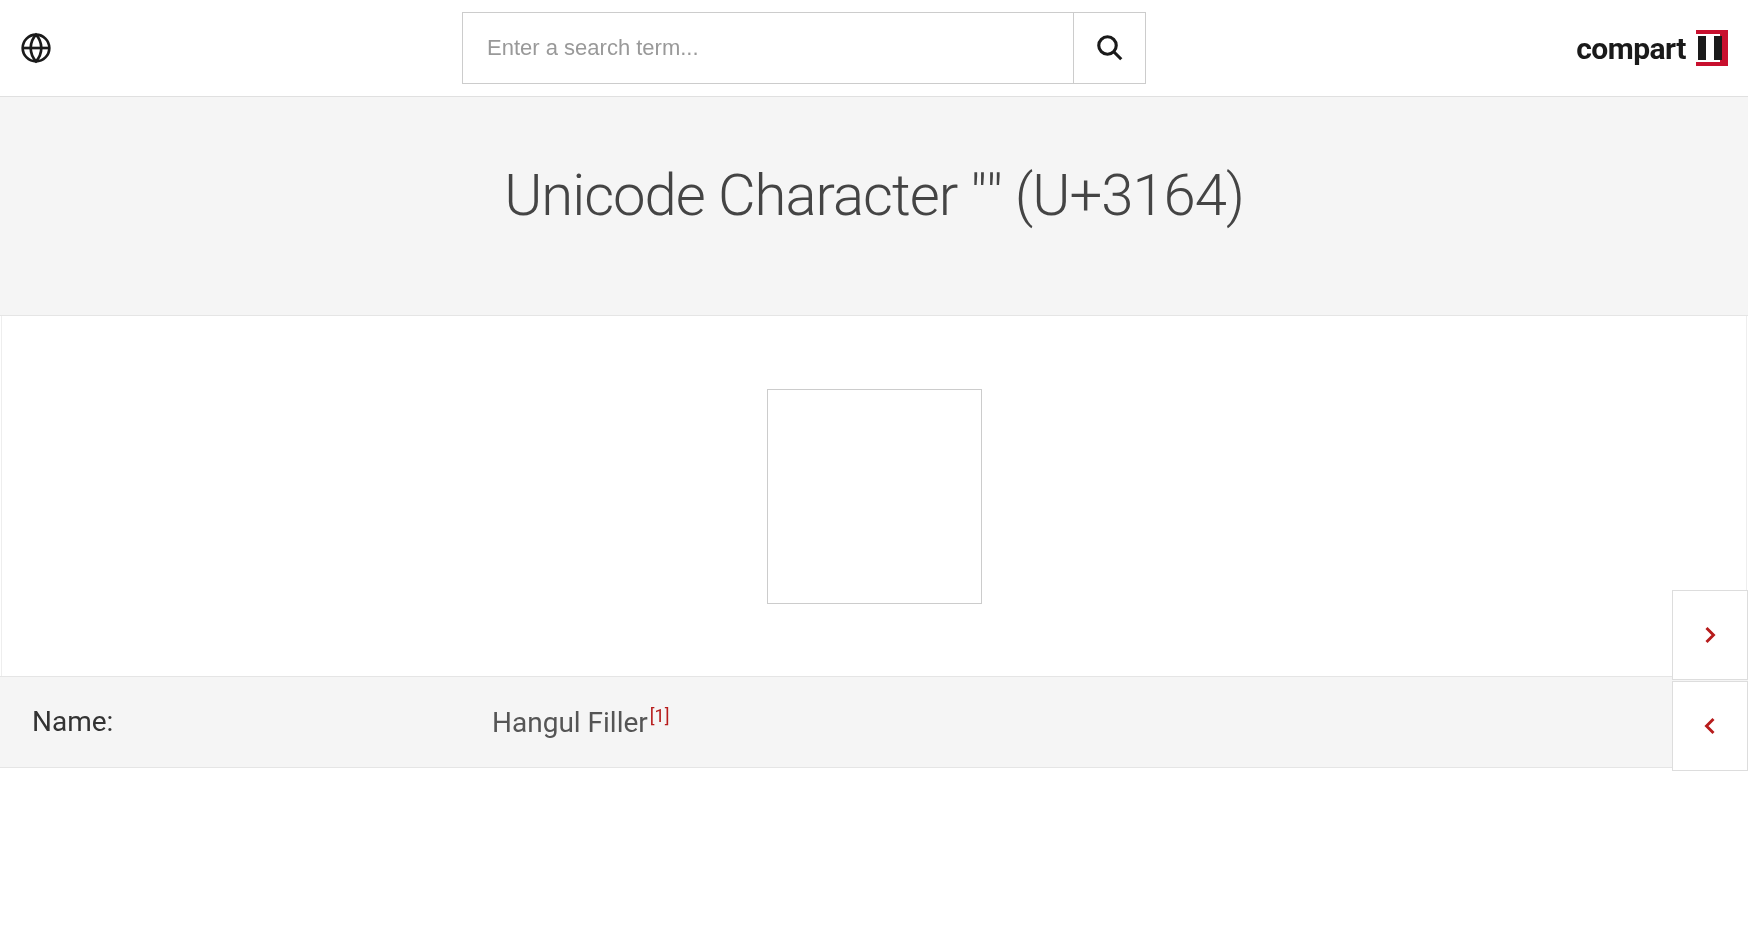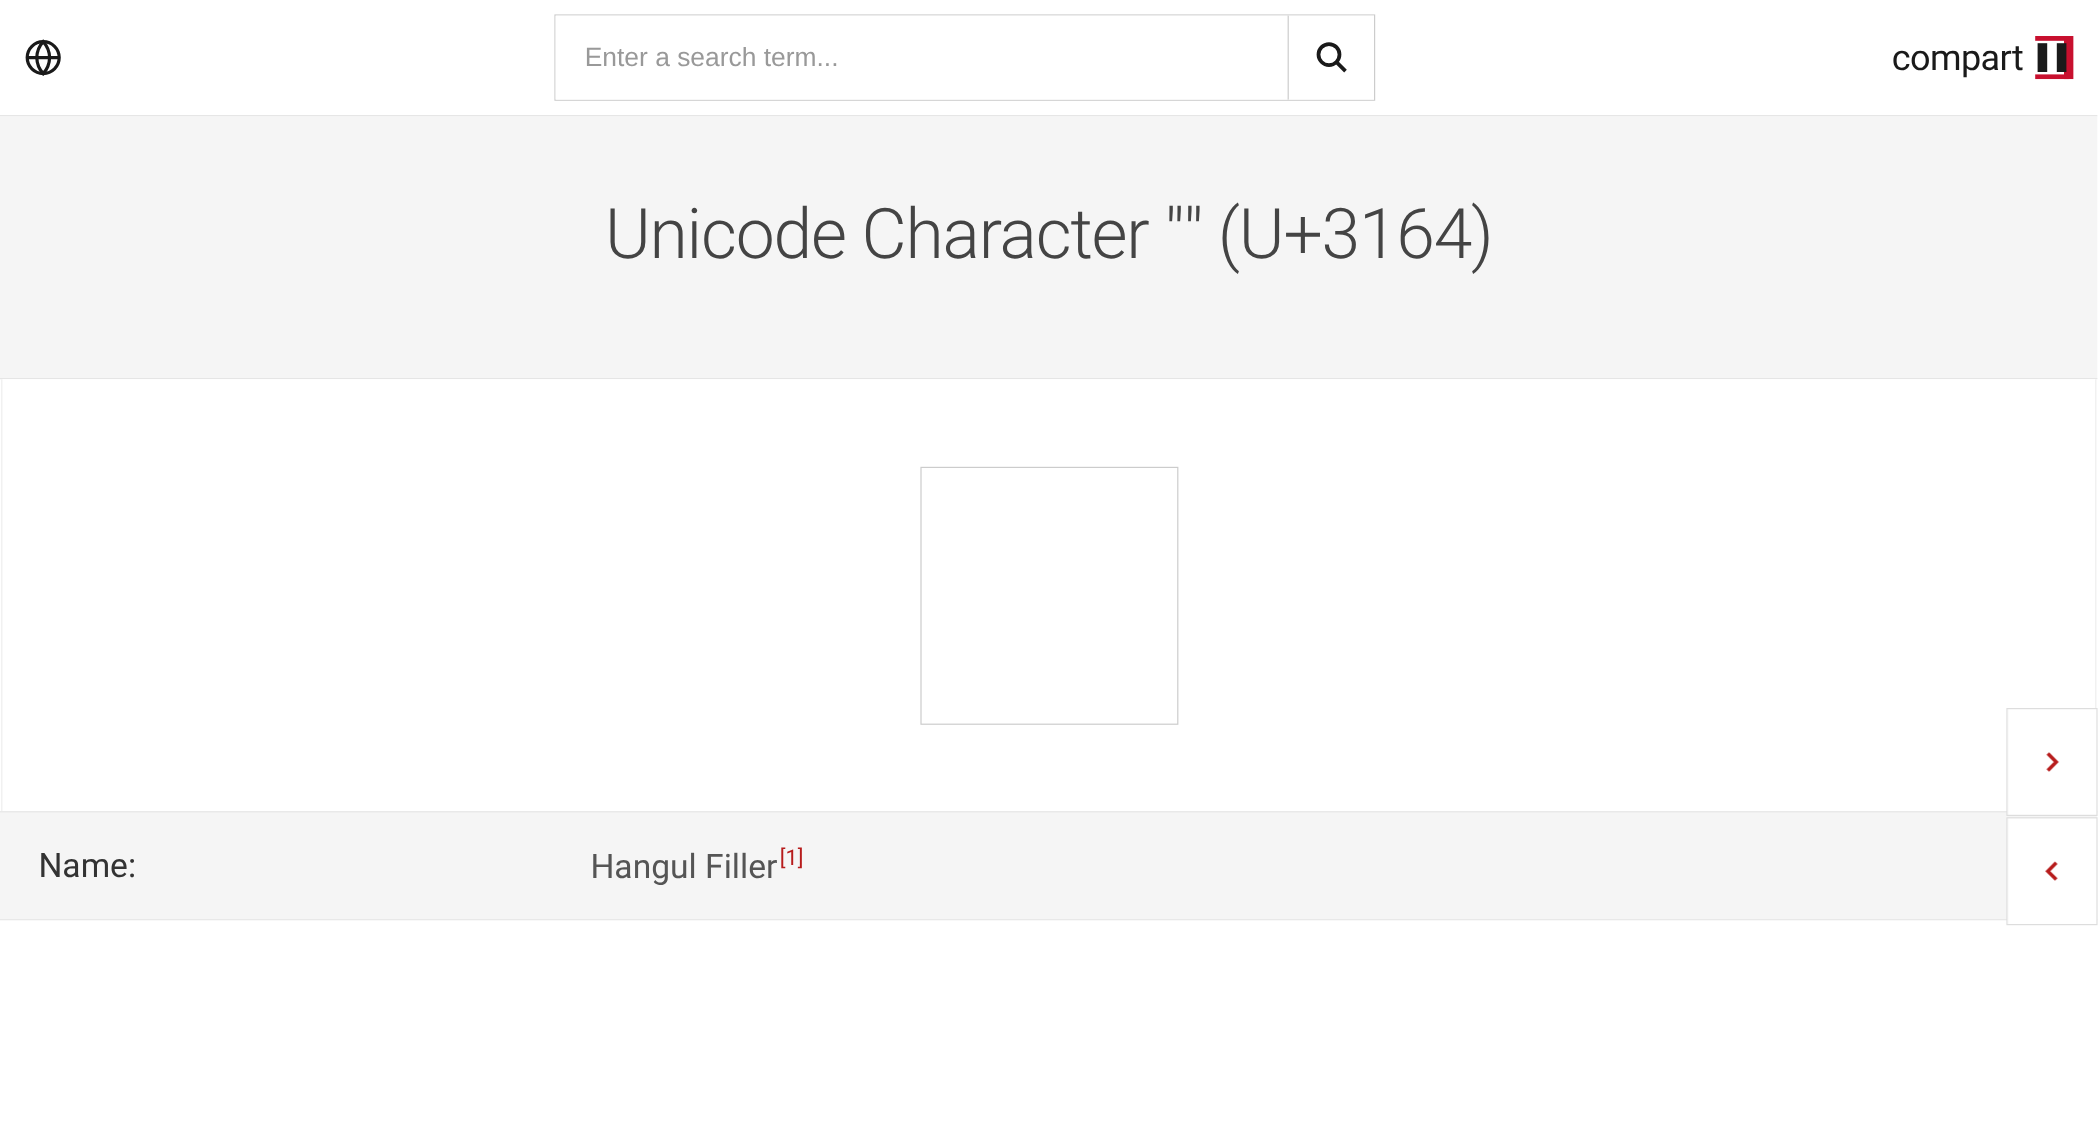--- a/index.html
+++ b/index.html
@@ -64,21 +64,21 @@
     .logo {
       display: flex;
       align-items: center;
       gap: 6px;
       flex-shrink: 0;
       margin-left: 20px;
     }
     
     .logo-text {
       font-size: 30px;
-      font-weight: normal;
+      font-weight: bold;
       color: #1a1a1a;
       letter-spacing: -0.5px;
     }
     
     .logo-mark {
       width: 36px;
       height: 36px;
       position: relative;
     }
     

